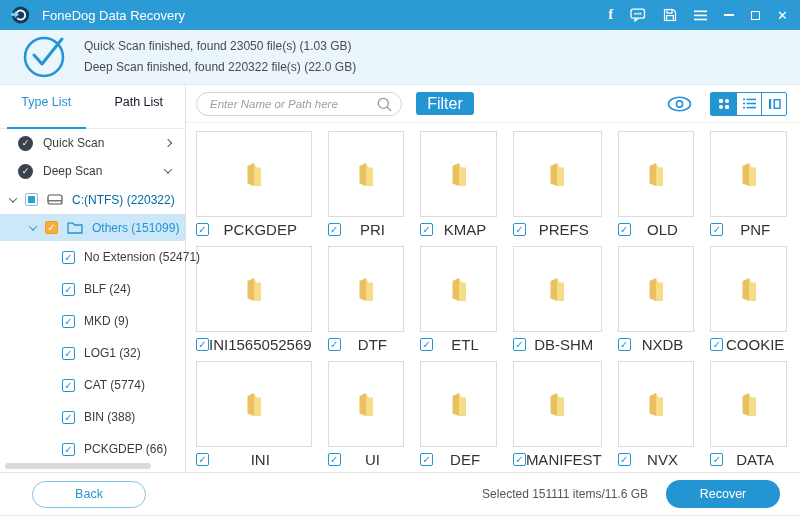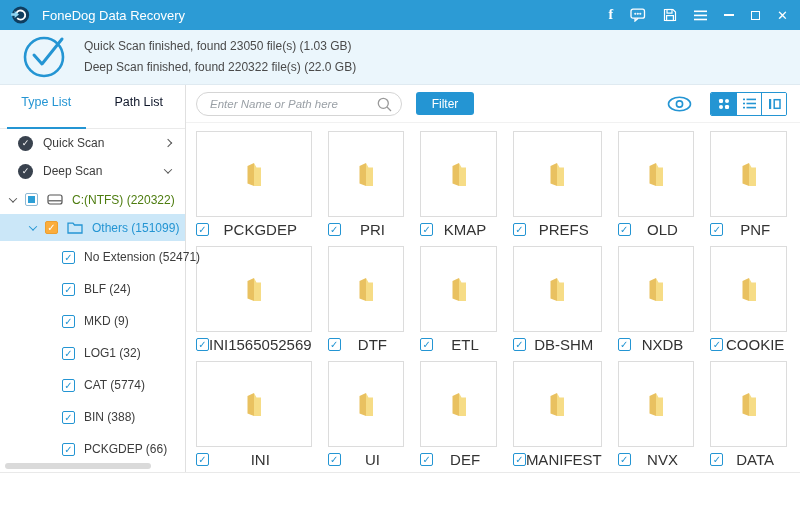--- a/index.html
+++ b/index.html
@@ -36,33 +36,33 @@
   .chev { width:6px; height:6px; border-right:1.6px solid #555; border-bottom:1.6px solid #555; display:inline-block; flex:none; }
   .chev.down { transform:rotate(45deg) translate(-1px,-1px); }
   .chev.right { transform:rotate(-45deg); }
   .chev.blue { border-color:#2495D3; }
 
   .cb { width:13px; height:13px; flex:none; border:1px solid #2495D3; border-radius:2px; background:#fff; color:#2495D3; font-size:10px; line-height:11px; text-align:center; display:inline-block; }
   .cb.ind { border-color:#8FB9D4; color:transparent; position:relative; }
   .cb.ind::after { content:''; position:absolute; left:2px; top:2px; width:7px; height:7px; background:#2D9FD6; }
   .cb.amber { background:#FBAD3C; border-color:#EC9F30; color:#fff; }
 
-  .row.drive { height:29px; padding-left:10px; gap:9px; color:#4d7c0f; }
+  .row.drive { height:29px; padding-left:10px; gap:9px; color:#0369a1; }
   .row.others { height:27px; padding-left:30px; gap:9px; background:#CBE7F8; color:#2495D3; }
   .row.type { height:32px; padding-left:62px; gap:9px; }
   .hscroll { position:absolute; bottom:3px; left:5px; width:146px; height:6px; background:#DADADA; border-radius:3px; cursor:pointer; }
 
   
   .main { flex:1; overflow:hidden; display:flex; flex-direction:column; }
   .toolbar { height:38px; flex:none; display:flex; align-items:center; padding:0 13px 0 10px; gap:14px; border-bottom:1px solid #F1F1F1; }
   .search { position:relative; width:206px; }
   .search input { width:100%; height:24px; border:1px solid #D5D5D5; border-radius:12px; padding:0 30px 0 13px; font-size:11.5px; color:#555; outline:none; font-family:"Liberation Sans", sans-serif; }
   .search input::placeholder { color:#9AA0A6; font-style:italic; }
   .mag { position:absolute; right:10px; top:5px; }
-  .filter-btn { width:58px; height:23px; background:#2495D3; color:#fff; border:none; border-radius:3px; font-size:12px; cursor:pointer; font-family:"Liberation Sans", sans-serif; }
+  .filter-btn { width:58px; height:23px; background:#2495D3; color:#fff; border:none; border-radius:3px; font-size:16px; cursor:pointer; font-family:"Liberation Sans", sans-serif; }
   .eye { margin-left:auto; cursor:pointer; display:flex; }
   .segmented { display:flex; border:1px solid #2495D3; border-radius:2px; overflow:hidden; margin-left:4px; }
   .seg { width:25px; height:22px; display:flex; align-items:center; justify-content:center; background:#fff; border-left:1px solid #2495D3; cursor:pointer; }
   .seg:first-child { border-left:none; }
   .seg.active { background:#2495D3; }
 
   .grid { display:grid; grid-template-columns:repeat(6,1fr); column-gap:16px; row-gap:9px; padding:8px 13px 0 10px; }
   .cell { cursor:pointer; }
   .card { height:86px; border:1px solid #DCDCDC; background:#fff; display:flex; align-items:center; justify-content:center; }
   .cline { display:flex; align-items:center; margin-top:4px; height:16px; }
@@ -474,14 +474,19 @@
             </div>
             <div class="cline">
               <span class="cb">✓</span>
               <span class="glabel">DATA</span>
             </div>
           </div>
         </div>
     </div>
   </div>
 
+  <div class="bottombar">
+    <button class="back-btn">Back</button>
+    <span class="sel-text">Selected 151111 items/11.6 GB</span>
+    <button class="recover-btn">Recover</button>
+  </div>
   <div class="footstrip"></div>
 </div>
 
 </body></html>

